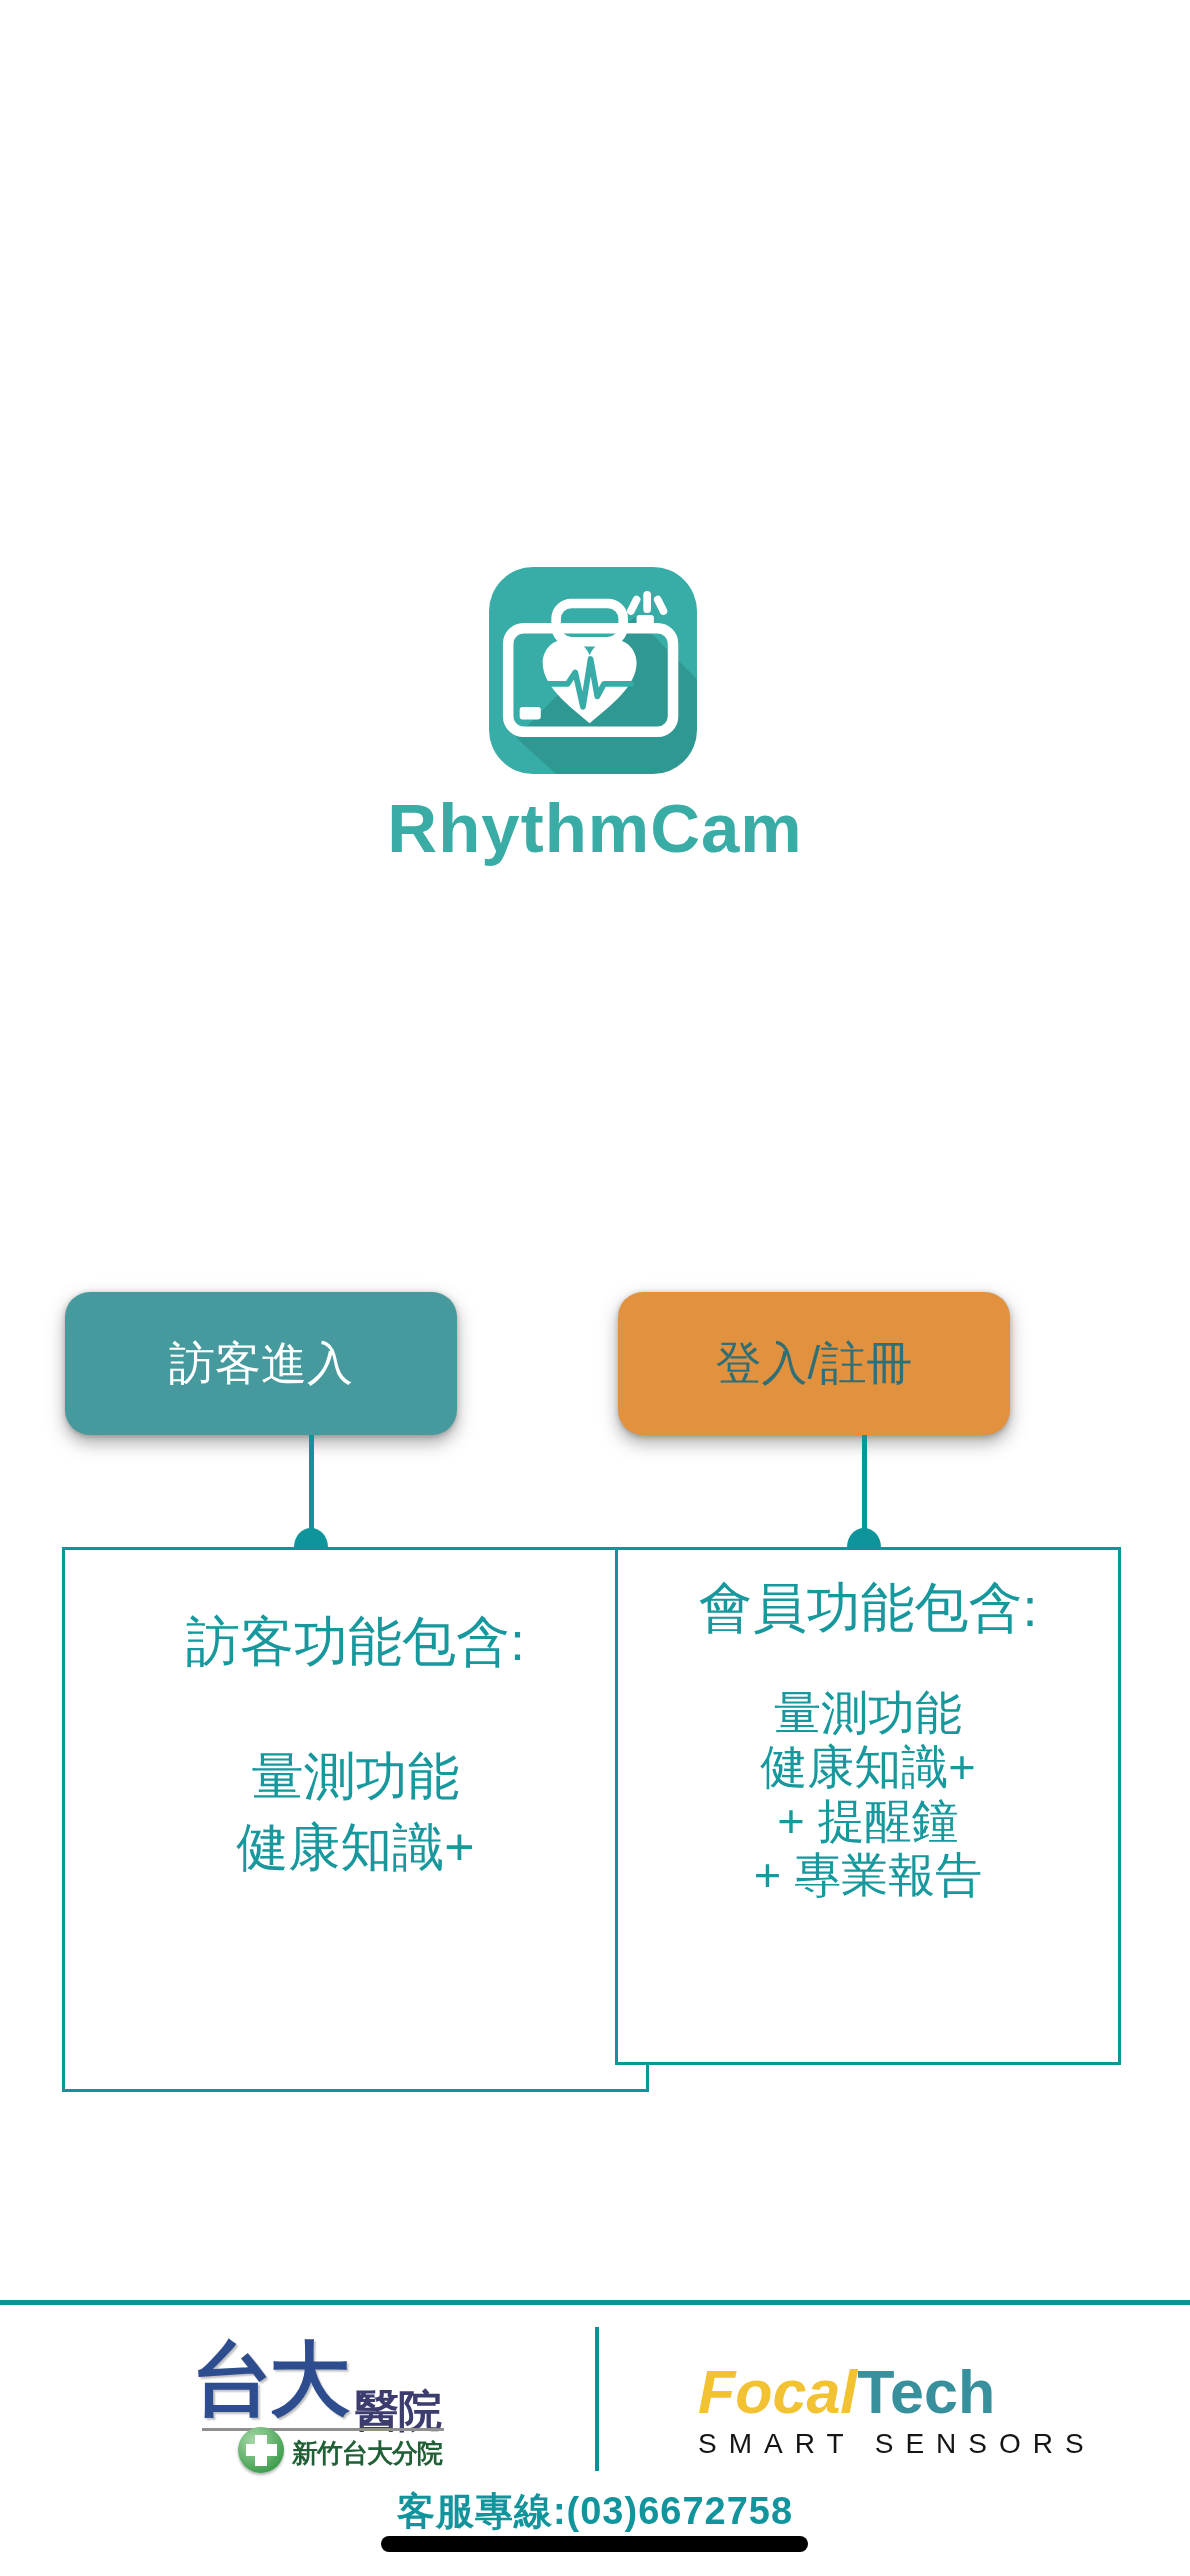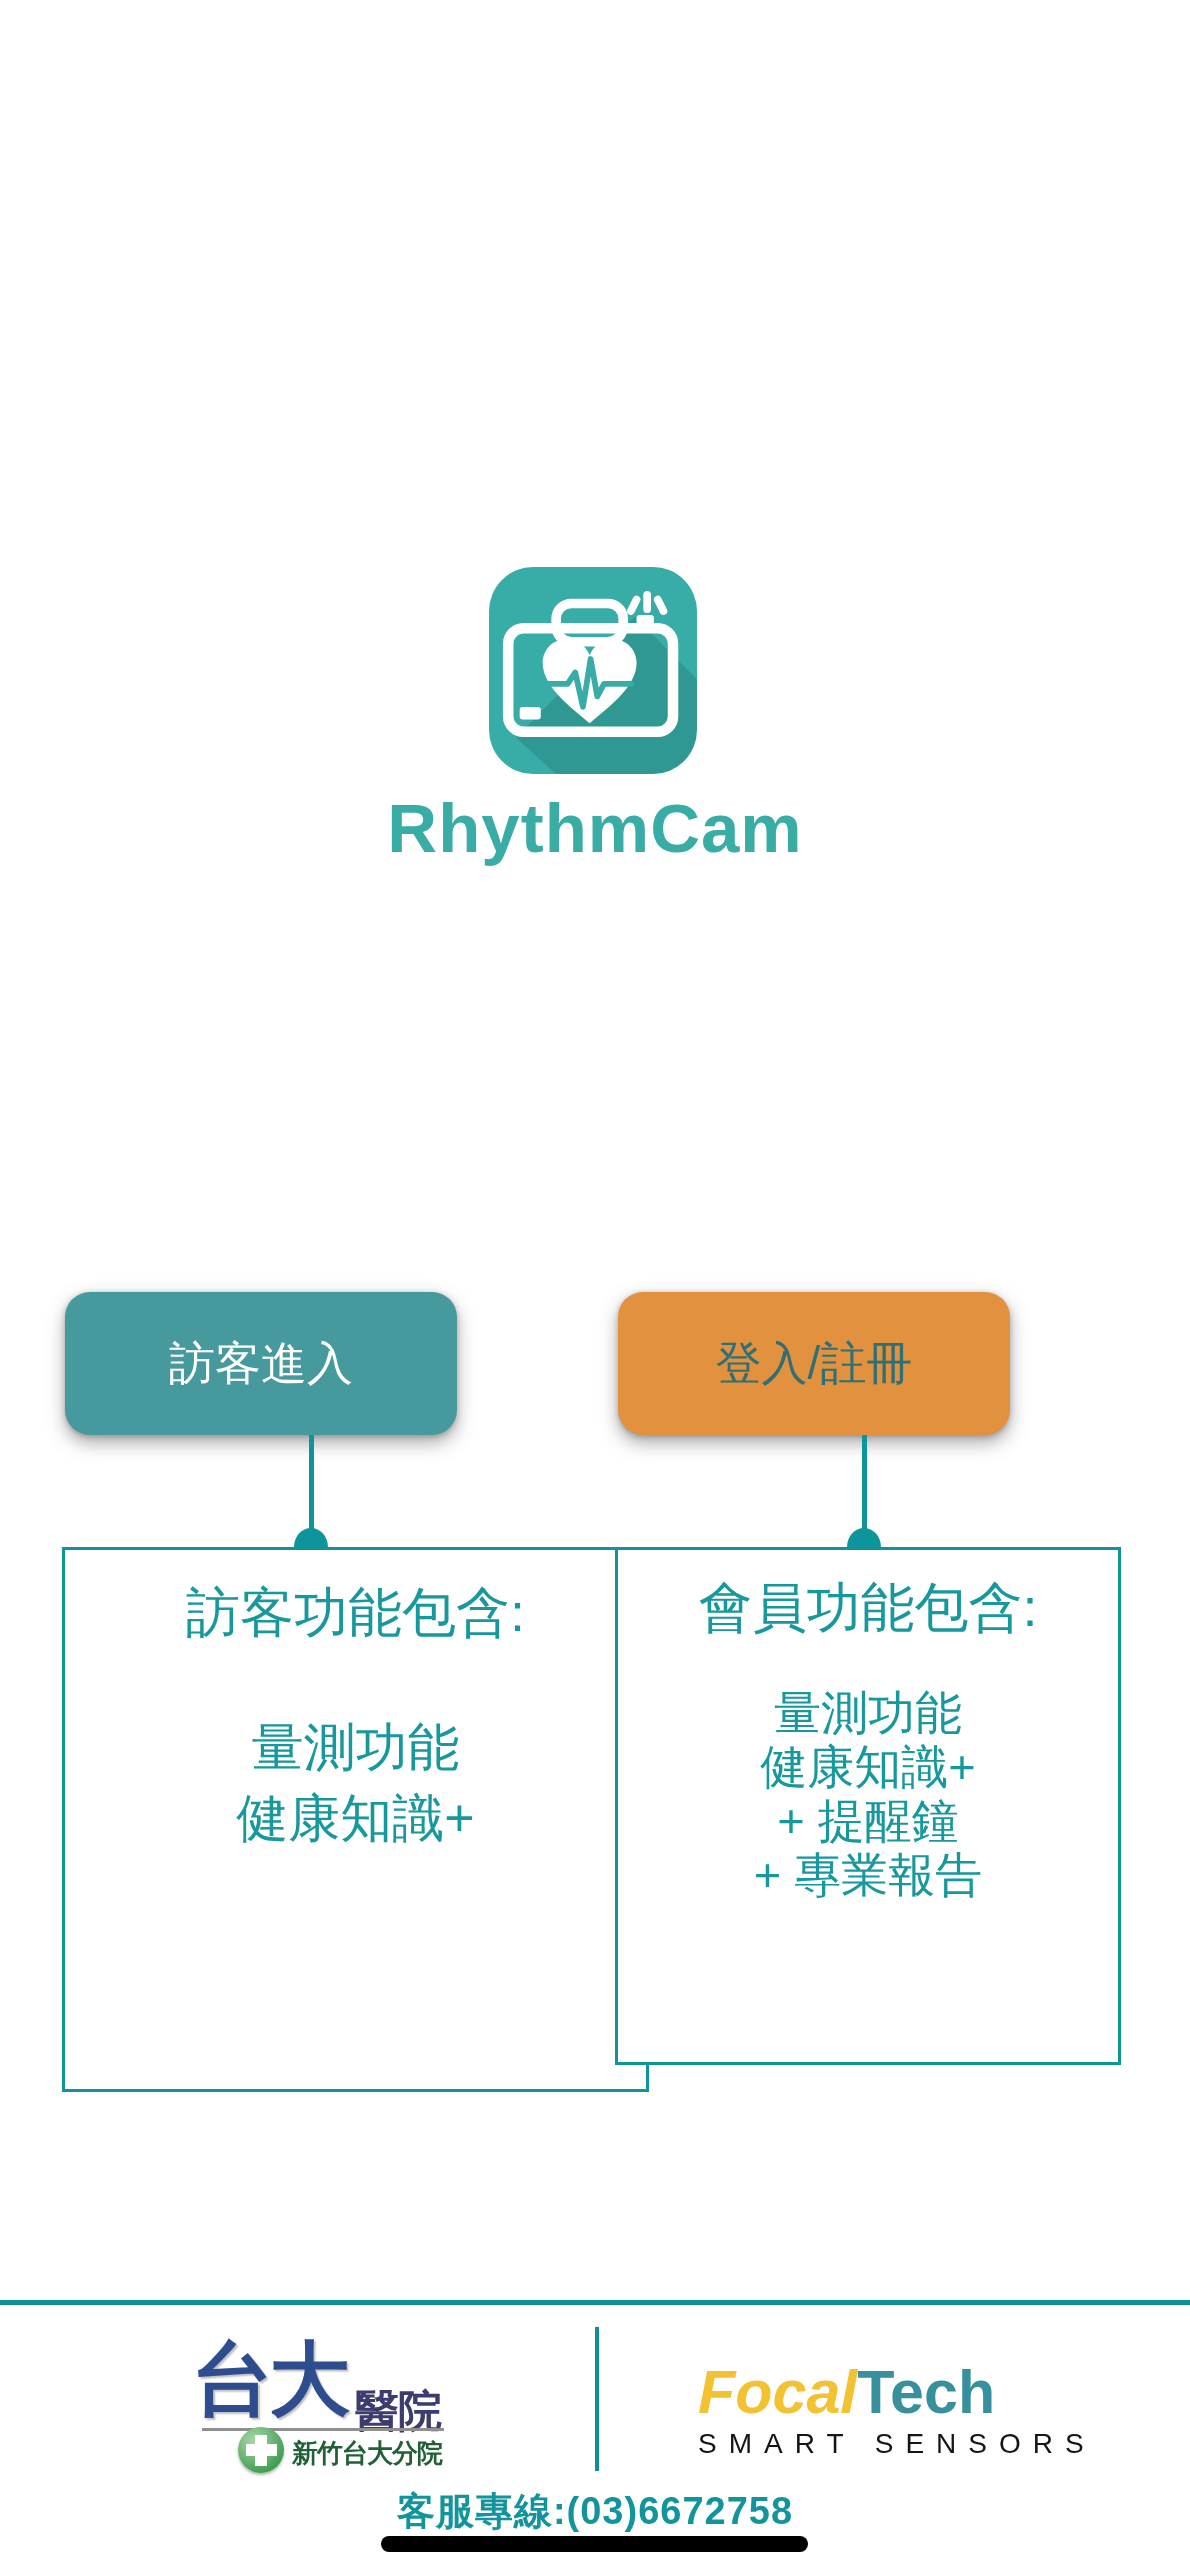--- a/index.html
+++ b/index.html
@@ -33,21 +33,21 @@
   .connector{position:absolute;top:1435px;width:4.8px;height:111px;background:var(--line_teal);}
   .connector.c-left{left:309px;}
   .connector.c-right{left:862px;}
   .dot{position:absolute;top:1528px;width:34px;height:38px;border-radius:50%;background:var(--line_teal);}
   .dot.d-left{left:294px;}
   .dot.d-right{left:847px;}
   .panel{
     position:absolute;top:1547px;background:#ffffff;border:3.8px solid var(--line_teal);
     box-sizing:border-box;text-align:center;color:var(--panel_text);
   }
-  .panel-guest{left:62px;width:587px;height:545px;padding-top:13px;}
+  .panel-guest{left:62px;width:587px;height:545px;padding-top:42px;}
   .panel-member{left:615px;width:506px;height:518px;padding-top:27px;}
   .panel-heading{font-size:54px;line-height:61px;font-weight:400;}
   .panel-guest .panel-heading{margin-top:19px;}
   .panel-guest .panel-items{margin-top:69px;font-size:52px;line-height:71px;}
   .panel-member .panel-items{margin-top:48px;font-size:47px;line-height:54px;}
   .footer-line{position:absolute;left:0;top:2300px;width:1190px;height:4.8px;background:var(--footer_line);}
   .footer-divider{position:absolute;left:595px;top:2327px;width:3.8px;height:144px;background:var(--footer_line);}
   .ntu-logo{position:absolute;left:192px;top:2344px;width:264px;height:139px;}
   .ntu-main{
     position:absolute;left:0;top:-7.7px;font-family:"Liberation Serif", serif;

